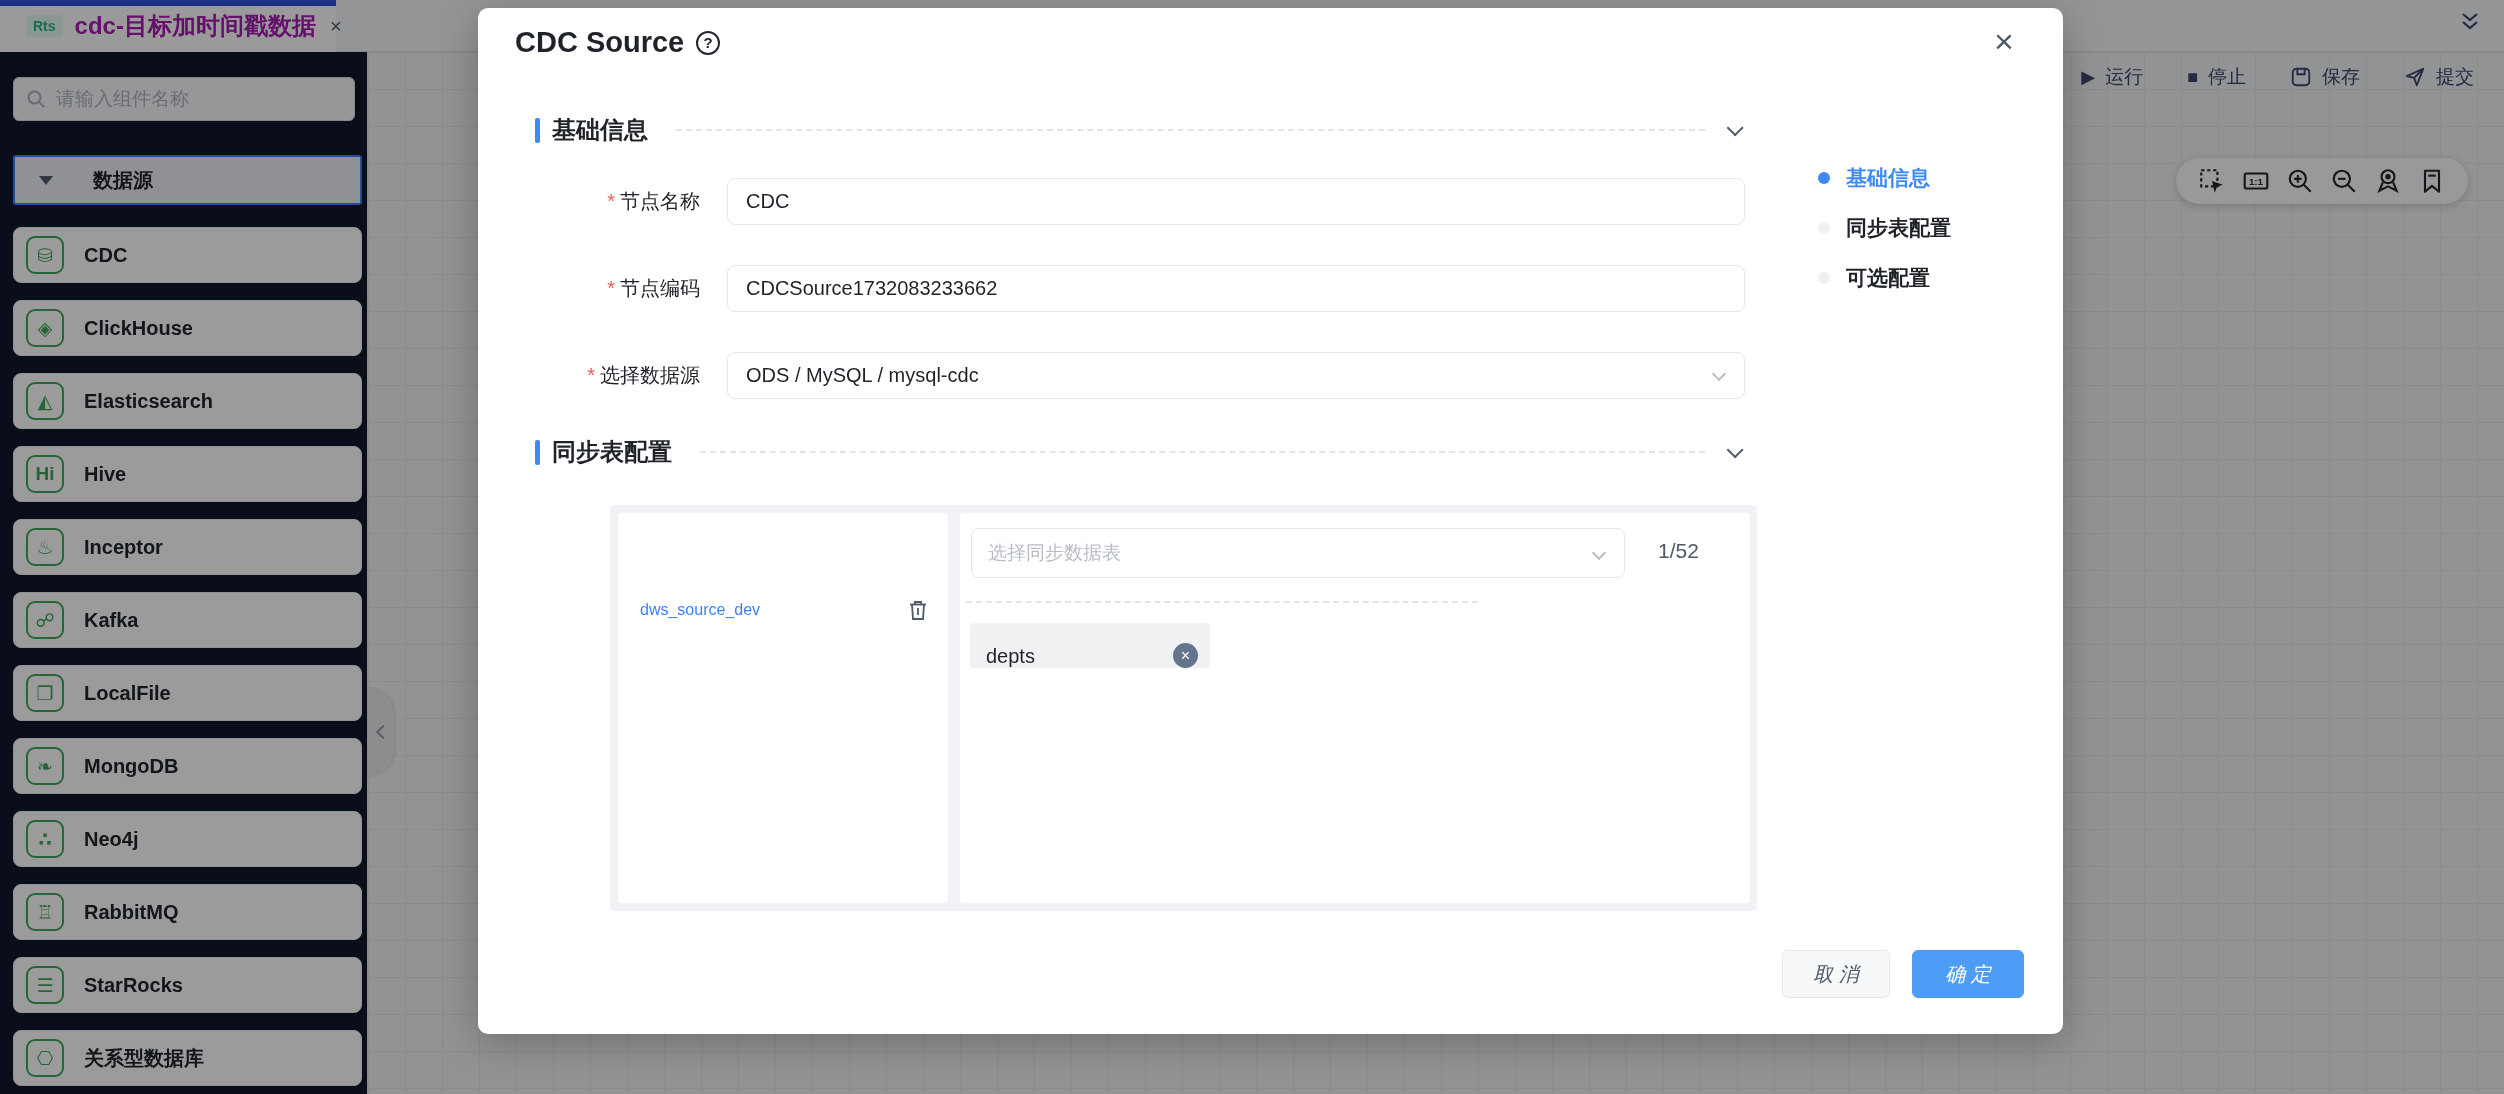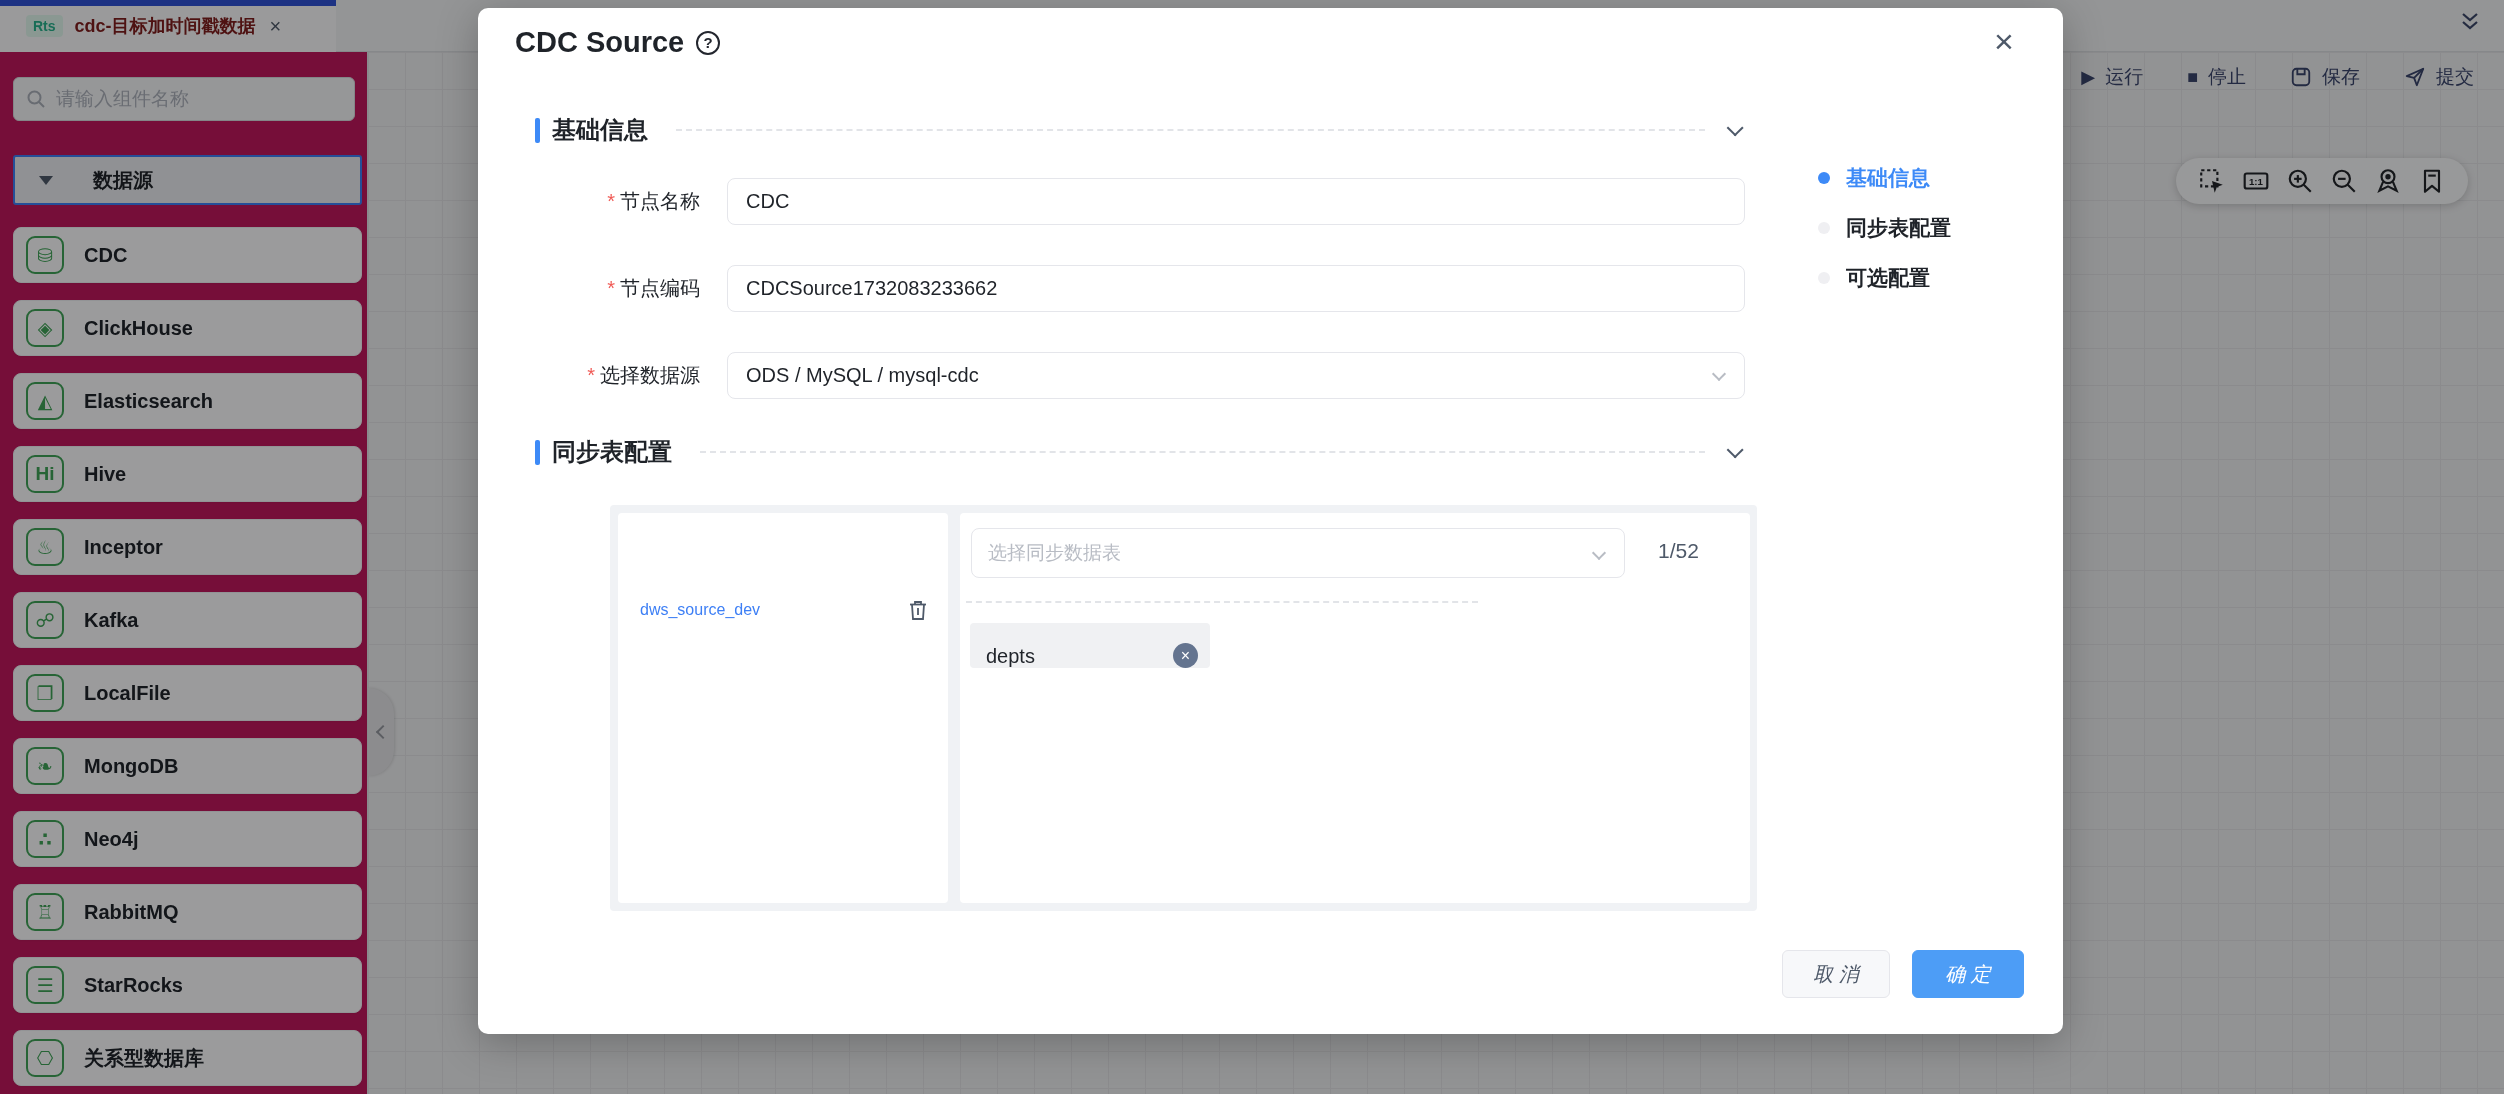--- a/index.html
+++ b/index.html
@@ -4,25 +4,25 @@
 <style>
   * { margin:0; padding:0; box-sizing:border-box; }
   body { font-family:"Liberation Sans","DejaVu Sans",sans-serif; background:#555; }
   .screen { position:relative; width:2504px; height:1094px; overflow:hidden; background:#ECEDEF; }
 
   
   .tabbar { position:absolute; left:0; top:0; width:100%; height:52px; background:#EFF0F2; border-bottom:1px solid #D9DBDF; }
   .tab { position:absolute; left:0; top:0; width:336px; height:52px; background:#F8F9FA; display:flex; align-items:center; padding:0 18px 0 26px; }
   .tab-indicator { position:absolute; left:0; top:0; width:336px; height:6px; background:#3051D4; }
   .tab-badge { background:#DFF5EC; color:#27B08B; font-size:14px; font-weight:700; border-radius:4px; padding:3px 7px; margin-right:12px; }
-  .tab-title { font-size:18px; font-weight:700; color:#7f1d1d; white-space:nowrap; }
+  .tab-title { font-size:24px; font-weight:700; color:#a21caf; white-space:nowrap; }
   .tab-close { margin-left:14px; font-size:20px; color:#4E5969; cursor:pointer; }
   .collapse-all { position:absolute; right:22px; top:12px; }
 
-  .sidebar { position:absolute; left:0; top:52px; width:368px; height:1042px; background:#be185d; border-right:1px solid #DFE1E5;padding-left:36px; }
+  .sidebar { position:absolute; left:0; top:52px; width:368px; height:1042px; background:#0f172a; border-right:1px solid #DFE1E5;padding-left:36px; }
   .search-box { position:absolute; left:13px; top:25px; width:342px; height:44px; border:1px solid #D6D8DC; border-radius:6px; display:flex; align-items:center; padding:0 12px; background:#F3F4F6; }
   .search-box input { border:none; outline:none; background:transparent; font-size:19px; color:#3A3F47; width:100%; margin-left:10px; font-family:inherit; }
   .search-box input::placeholder { color:#ABB0BA; }
   .group-header { position:absolute; left:13px; top:103px; width:349px; height:50px; background:#E9EBEF; border:2px solid #3D7FF5; border-radius:3px; display:flex; align-items:center; padding:0 24px; }
   .caret-down { width:0; height:0; border-left:7px solid transparent; border-right:7px solid transparent; border-top:9px solid #4E5969; margin-right:40px; }
   .group-title { font-size:20px; font-weight:700; color:#1F2329; }
   .src-list { position:absolute; left:13px; top:175px; width:349px; }
   .src-item { height:56px; margin-bottom:17px; background:#FAFBFC; border:1px solid #ECEDF0; border-radius:8px; box-shadow:0 1px 2px rgba(0,0,0,.05); display:flex; align-items:center; padding:0 12px; cursor:grab; }
   .src-icon { width:38px; height:38px; border:2px solid #3FA257; border-radius:9px; color:#3FA257; font-size:19px; font-weight:700; display:flex; align-items:center; justify-content:center; margin-right:20px; flex:0 0 auto; }
   .src-label { font-size:20px; font-weight:700; color:#20242B; }

